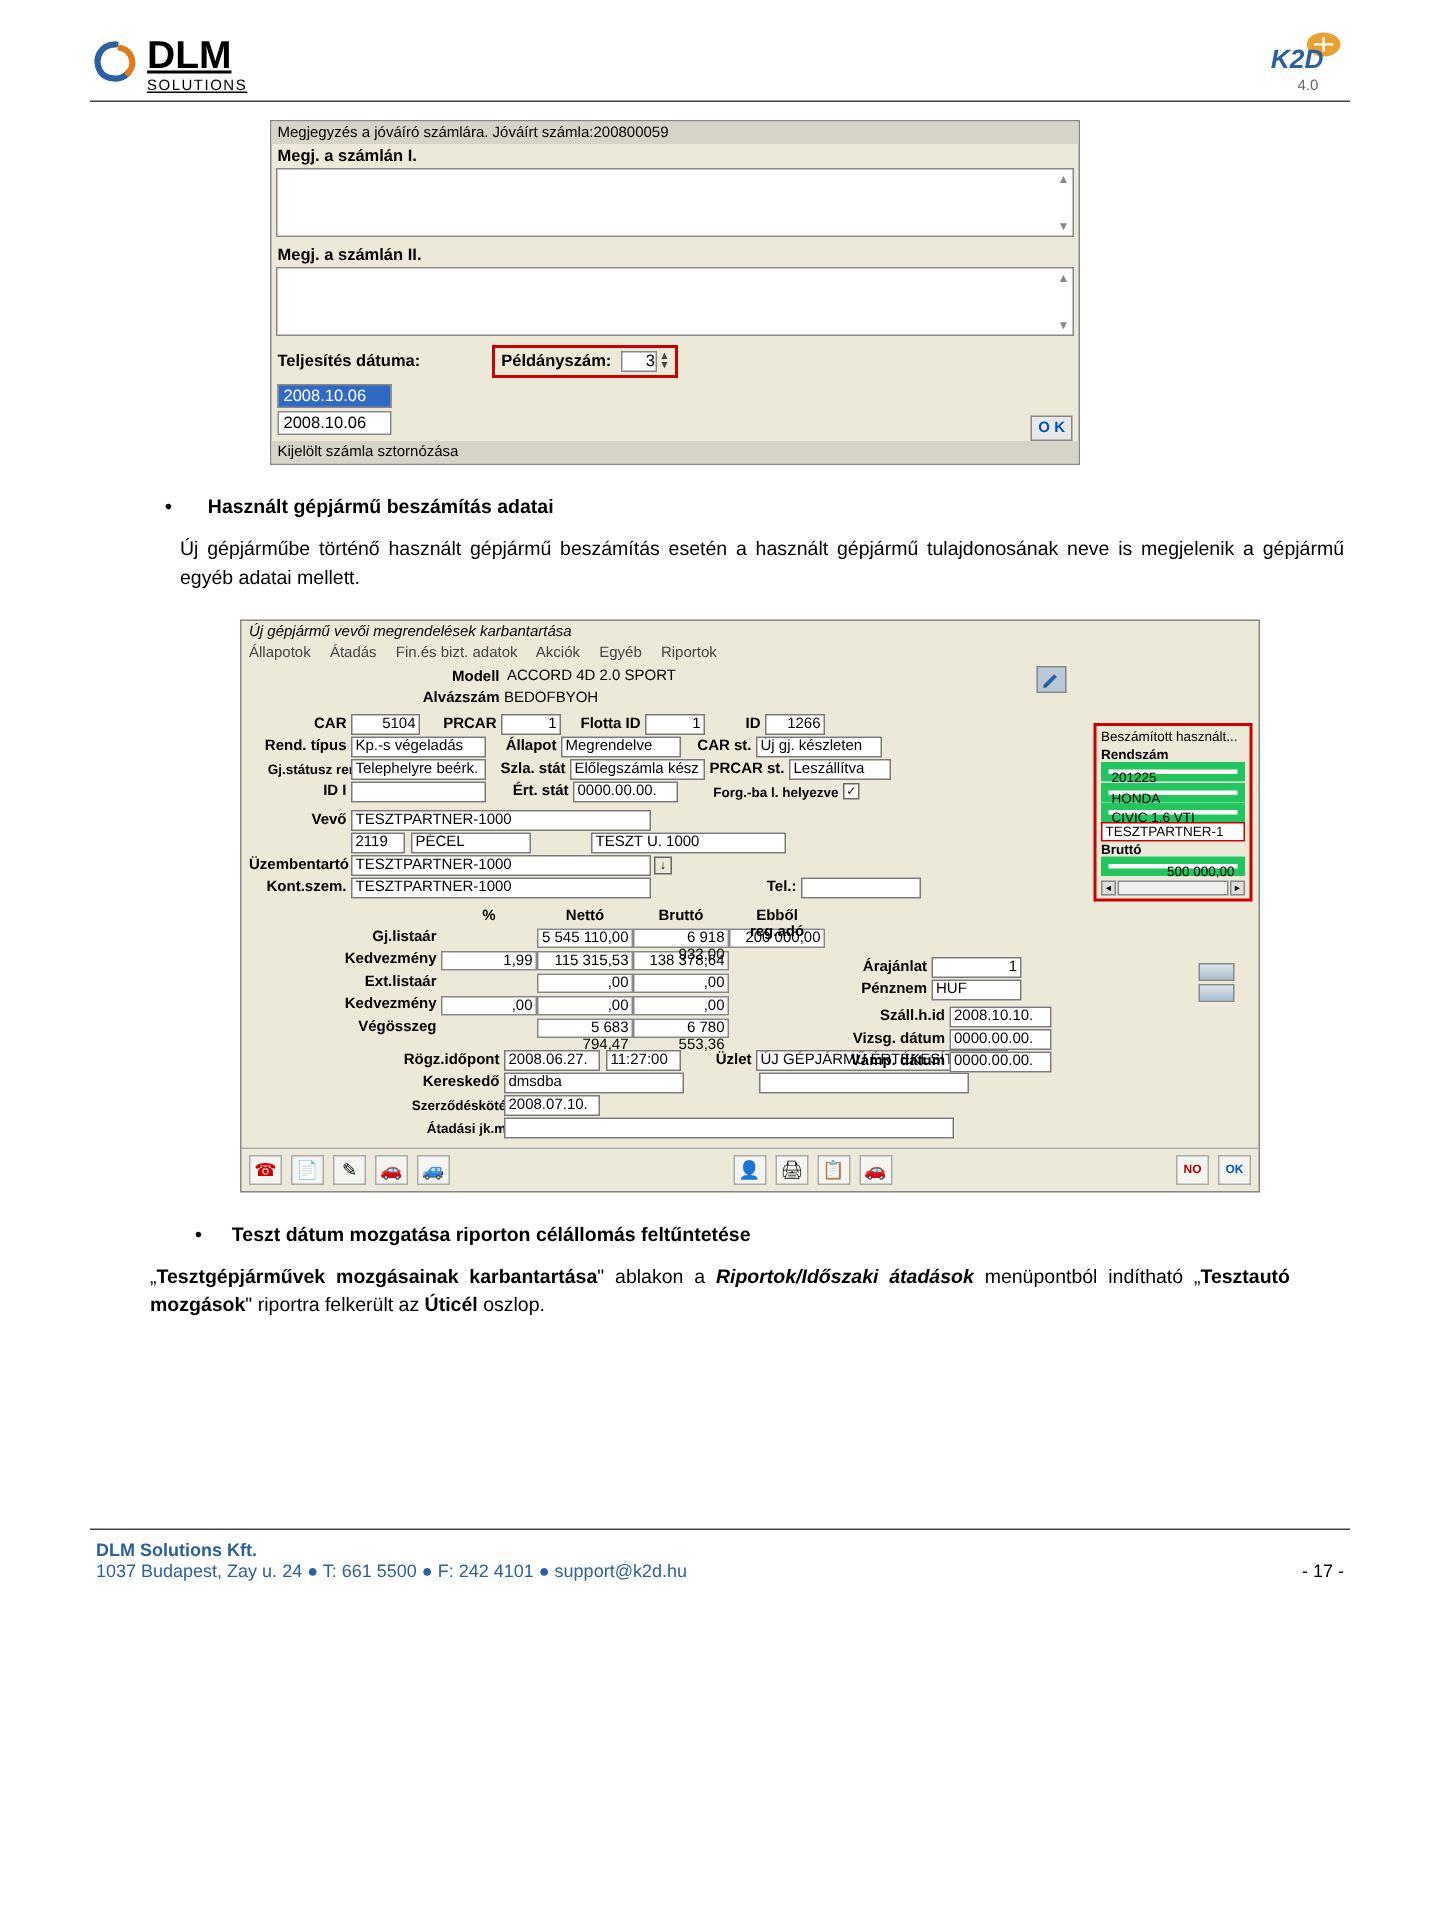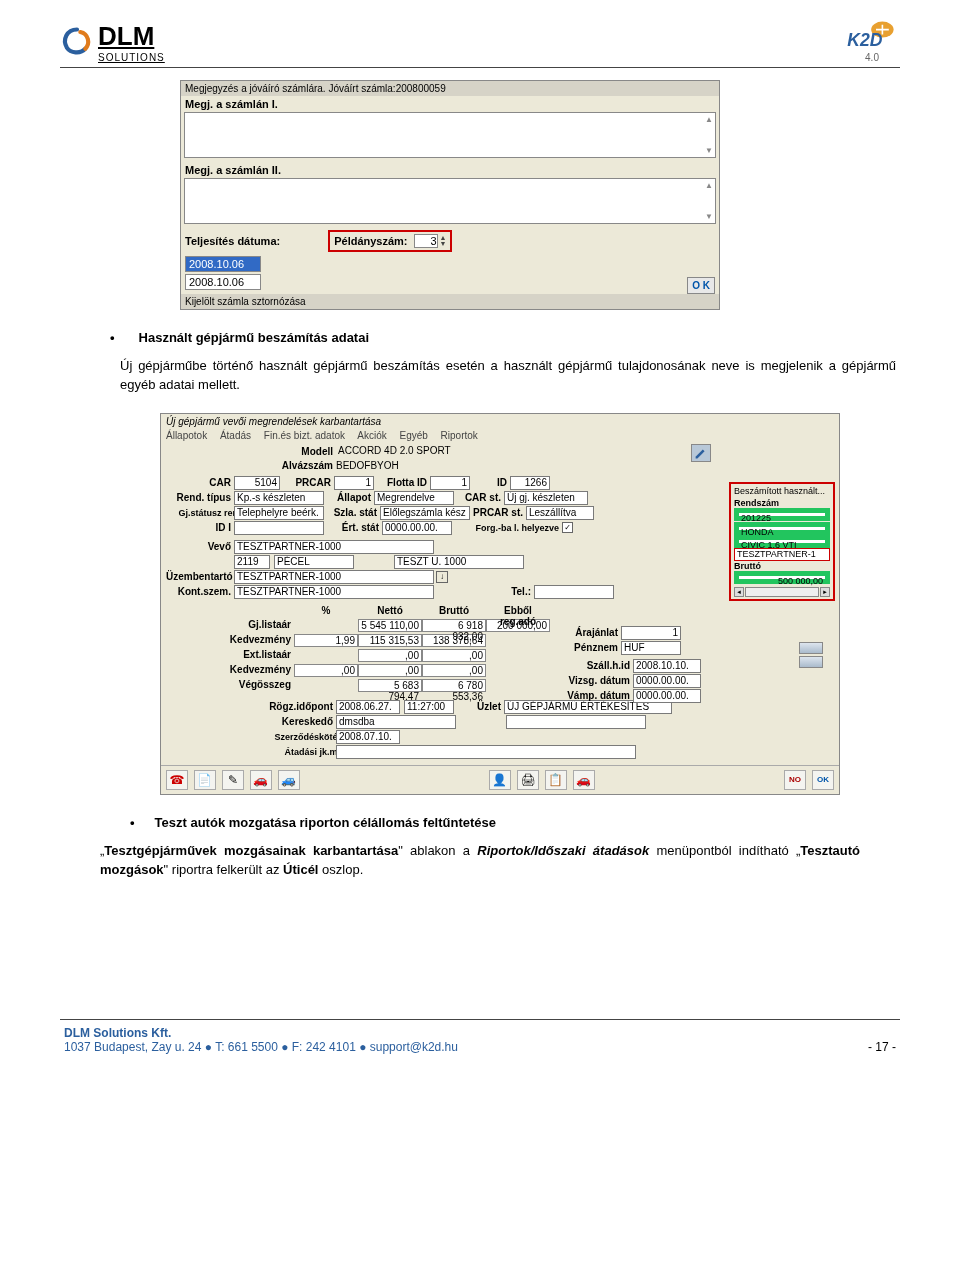--- a/index.html
+++ b/index.html
@@ -58,21 +58,21 @@
   .side-box .scroll { display: flex; gap: 1px; margin-top: 3px; }
   .side-box .scroll div { width: 10px; height: 10px; background: #ddd; border: 1px solid #888; font-size: 7px; text-align: center; }
   .edit-icon { position: absolute; right: 128px; top: 2px; width: 20px; height: 18px; border: 1px solid #888; background: #b8c8d8; }
   .price-table { display: flex; margin-top: 6px; margin-left: 50px; width: 340px; }
   .price-table .col-labels { width: 78px; }
   .price-table .col { width: 64px; text-align: right; }
   .price-table .hdr { font-weight: bold; font-size: 10px; text-align: center; height: 14px; }
   .price-table .cell { font-size: 10px; height: 15px; }
   .price-table .cell-lab { font-size: 10px; font-weight: bold; text-align: right; height: 15px; padding-right: 3px; }
   .price-table .cell-input { background: #fff; border: 1px solid #888; height: 13px; padding: 0 2px; text-align: right; }
-  .right-col { position: absolute; left: 400px; top: 184px; width: 200px; }
+  .right-col { position: absolute; left: 400px; top: 196px; width: 200px; }
   .right-col .form-row { margin-bottom: 1px; }
   .meta-section { margin-top: 6px; margin-left: 90px; }
   .toolbar { border-top: 1px solid #aaa; padding: 4px 5px; display: flex; gap: 6px; align-items: center; }
   .toolbar .tb-btn { width: 22px; height: 20px; border: 1px solid #aaa; background: #f4f4f0; display: flex; align-items: center; justify-content: center; font-size: 12px; }
   .toolbar .spacer { flex: 1; }
   .sort-icons { position: absolute; right: 16px; top: 200px; display: flex; flex-direction: column; gap: 2px; }
   .sort-icons div { width: 24px; height: 12px; border: 1px solid #888; background: linear-gradient(#dde5ee,#aabbcc); }
 
   
   .sect-heading { margin: 20px 0 14px 40px; font-size: 14px; }
@@ -181,21 +181,21 @@
         <div class="finput" style="width:46px;text-align:right">5104</div>
         <div class="flabel" style="width:54px">PRCAR</div>
         <div class="finput" style="width:40px;text-align:right">1</div>
         <div class="flabel" style="width:56px">Flotta ID</div>
         <div class="finput" style="width:40px;text-align:right">1</div>
         <div class="flabel" style="width:40px">ID</div>
         <div class="finput" style="width:40px;text-align:right">1266</div>
       </div>
       <div class="form-row">
         <div class="flabel" style="width:68px">Rend. típus</div>
-        <div class="finput" style="width:90px">Kp.-s készleten</div>
+        <div class="finput" style="width:90px">Kp.-s végeladás</div>
         <div class="flabel" style="width:50px">Állapot</div>
         <div class="finput" style="width:80px">Megrendelve</div>
         <div class="flabel" style="width:50px">CAR st.</div>
         <div class="finput" style="width:84px">Új gj. készleten</div>
       </div>
       <div class="form-row">
         <div class="flabel" style="width:100px;font-size:9px">Gj.státusz rend.-kor</div>
         <div class="finput" style="width:90px;margin-left:-32px">Telephelyre beérk.</div>
         <div class="flabel" style="width:56px">Szla. stát</div>
         <div class="finput" style="width:90px">Előlegszámla kész</div>
@@ -389,21 +389,21 @@
       <div class="tb-btn">🚗</div>
       <div class="spacer"></div>
       <div class="tb-btn" style="color:#a00;font-size:8px;font-weight:bold">NO</div>
       <div class="tb-btn" style="color:#05a;font-size:8px;font-weight:bold">OK</div>
     </div>
   </div>
 
 
   <div class="bullet-sub">
     <span class="bullet-dot">•</span>
-    <span class="bold">Teszt autók mozgatása riporton célállomás feltűntetése</span>
+    <span class="bold">Teszt dátum mozgatása riporton célállomás feltűntetése</span>
   </div>
 
   <p class="para-quote">
     <span>„</span><span class="bold">Tesztgépjárművek mozgásainak karbantartása</span><span>" ablakon a </span><span class="italic-bold">Riportok/Időszaki átadások</span><span> menüpontból indítható „</span><span class="bold">Tesztautó mozgások</span><span>" riportra felkerült az </span><span class="bold">Úticél</span><span> oszlop.</span>
   </p>
 
   <div style="height:120px"></div>
 
   <div class="footer-hr"></div>
   <div class="footer">

